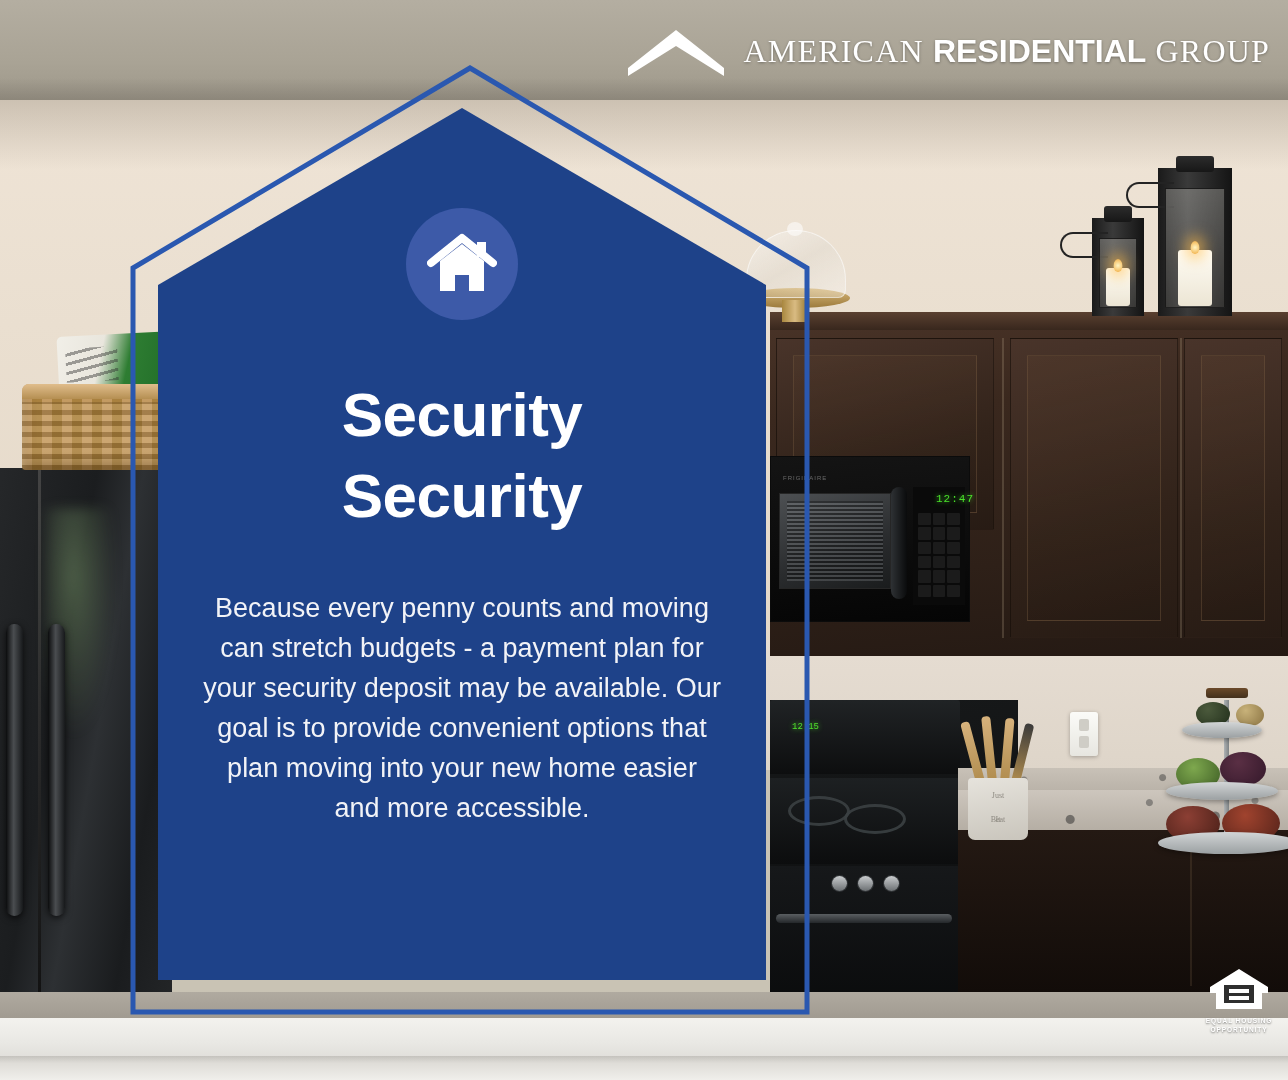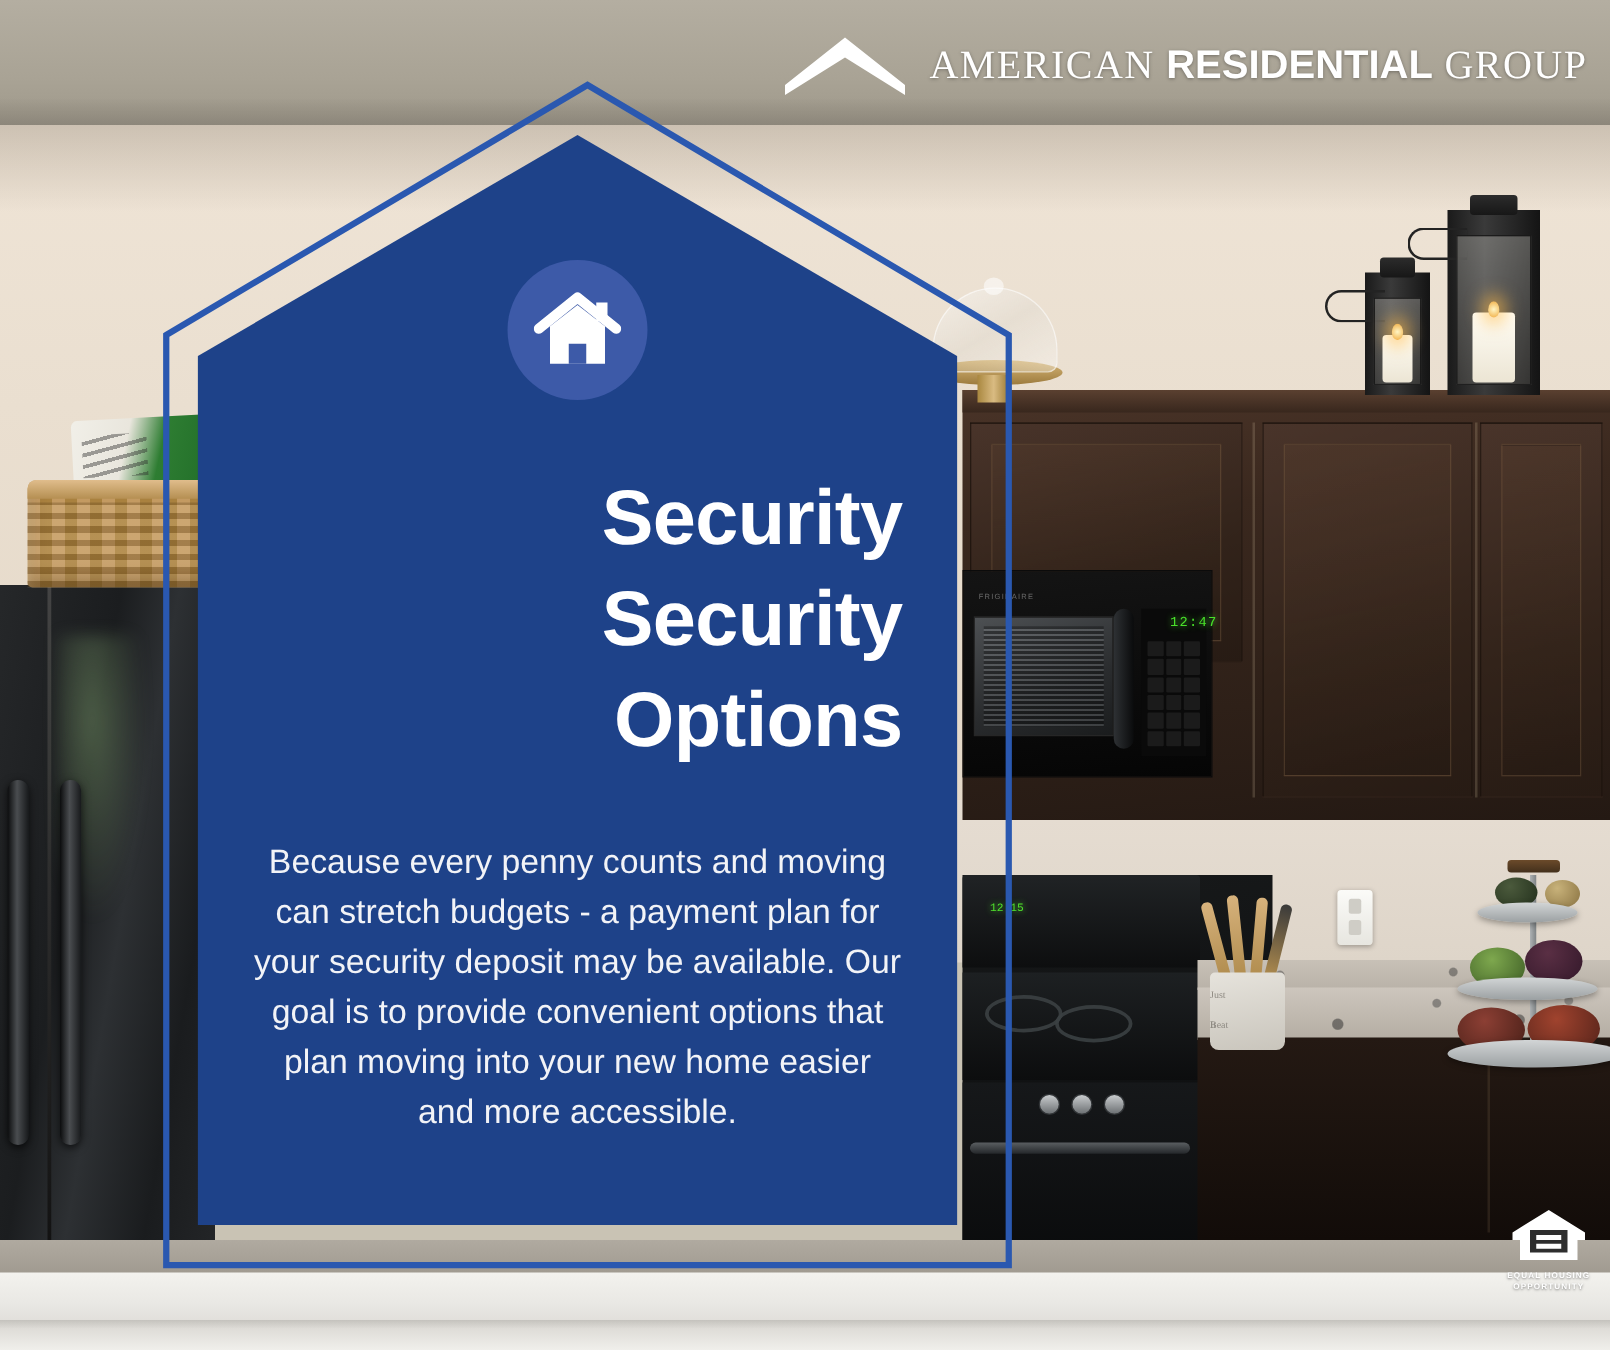--- a/index.html
+++ b/index.html
@@ -163,21 +163,21 @@
       radial-gradient(circle at 20% 50%,rgba(60,60,60,.45) 0 3px,transparent 4px),
       radial-gradient(circle at 62% 40%,rgba(50,50,50,.45) 0 3px,transparent 4px),
       linear-gradient(180deg,#c8c1b7,#b9b2a8);}
   .lower-cab{position:absolute;left:958px;top:830px;width:330px;height:162px;
     background:linear-gradient(180deg,#241913,#120c09);}
   .lower-seam{position:absolute;left:1190px;top:846px;width:2px;height:140px;background:rgba(150,120,90,.18);}
 
   
   .crock{position:absolute;left:968px;top:778px;width:60px;height:62px;border-radius:4px 4px 7px 7px;
     background:linear-gradient(170deg,#e6e3dc,#c9c5bc);}
-  .crock-txt{position:absolute;left:0;top:12px;width:100%;
+  .crock-txt{position:absolute;left:0;top:12px;width:100%;text-align:center;
     font-size:8px;color:#8e8a82;font-family:"Liberation Serif",serif;line-height:11px;}
   .utensils{position:absolute;left:974px;top:718px;width:52px;height:64px;}
   .ut{position:absolute;bottom:0;width:9px;border-radius:4px 4px 0 0;
     background:linear-gradient(180deg,#d7b27c,#b08c4e);transform-origin:bottom center;}
   .ut.u1{left:2px;height:62px;transform:rotate(-15deg);}
   .ut.u2{left:14px;height:66px;transform:rotate(-6deg);}
   .ut.u3{left:26px;height:64px;transform:rotate(5deg);}
   .ut.u4{left:37px;height:60px;transform:rotate(14deg);background:linear-gradient(180deg,#3a3a3a,#b08c4e);}
 
   
@@ -223,21 +223,21 @@
     padding:0 44px;
   }
 
   .icon-circle{
     width:112px;height:112px;border-radius:50%;
     background:#3d5aa8;margin:100px auto 0;
     display:flex;align-items:center;justify-content:center;
   }
 
   .headline{
-    margin:54px 0 0;text-align:right;color:#ffffff;
+    margin:54px 0 0;text-align:center;color:#ffffff;
     font-size:62px;line-height:81px;font-weight:bold;letter-spacing:-.5px;
   }
 
   .body-copy{
     margin:52px 0 0;text-align:center;color:#f2f3f7;
     font-size:27px;line-height:40px;font-weight:normal;
   }
 
   
   .brand{position:absolute;right:18px;top:26px;display:flex;align-items:center;gap:18px;}
@@ -395,21 +395,20 @@
         <path d="M4 30 L35 5 L66 30" fill="none" stroke="#ffffff" stroke-width="8" stroke-linecap="round" stroke-linejoin="round"></path>
         <rect x="50" y="9" width="9" height="15" fill="#ffffff"></rect>
         <path d="M13 28 L35 11 L57 28 L57 58 L13 58 Z" fill="#ffffff"></path>
         <rect x="28" y="42" width="14" height="16" fill="#3d5aa8"></rect>
       </svg>
     </div>
 
     <h1 class="headline">
       <span>Security</span><br>
       <span>Security</span><br>
-      <span>Options</span>
     </h1>
 
     <p class="body-copy">Because every penny counts and moving can stretch budgets - a payment plan for your security deposit may be available. Our goal is to provide convenient options that plan moving into your new home easier and more accessible.</p>
   </div>
 
   <div class="brand">
     <svg width="100" height="50" viewBox="0 0 100 50">
       <path d="M50 4 L98 42 L98 50 L50 20 L2 50 L2 42 Z" fill="#ffffff"></path>
     </svg>
     <div class="brand-word"><span>AMERICAN </span><b>RESIDENTIAL</b><span> GROUP</span></div>

